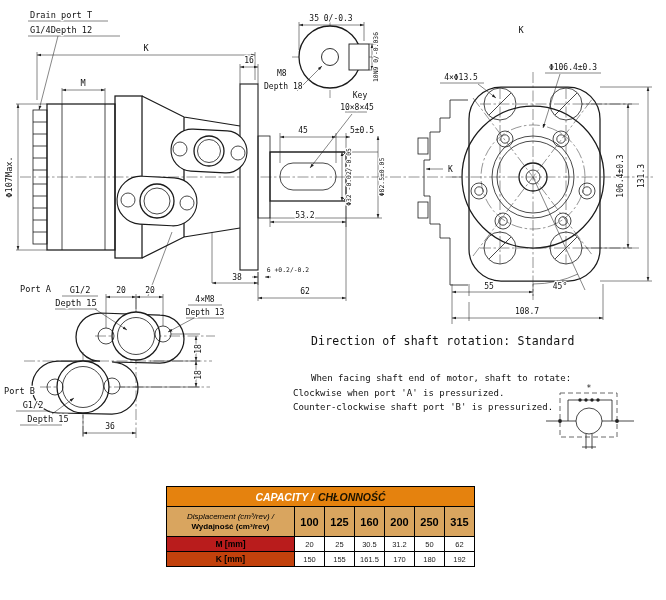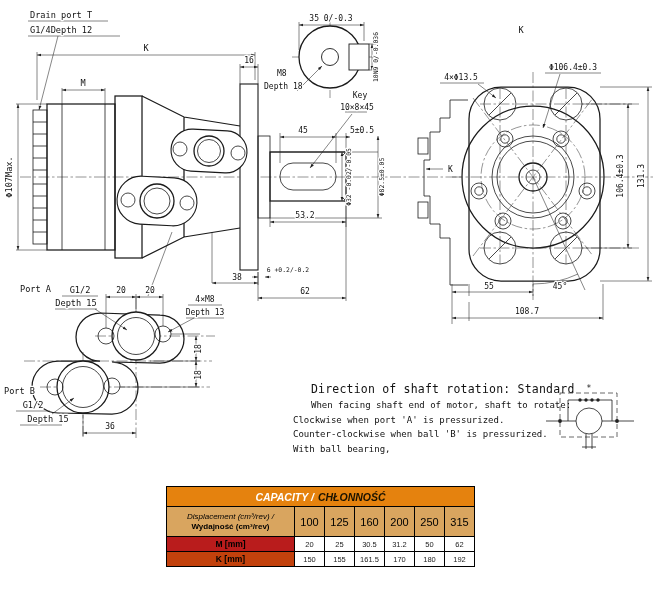--- a/index.html
+++ b/index.html
@@ -13,33 +13,33 @@
   .ol2 {fill:none;stroke:#1a1a1a;stroke-width:.8;}
   .cl  {fill:none;stroke:#3c3c3c;stroke-width:.55;stroke-dasharray:11 2.5 2.5 2.5;}
   .dim {fill:none;stroke:#222;stroke-width:.55;}
   .dtxt{font:8px "DejaVu Sans Mono",monospace;fill:#111;paint-order:stroke;stroke:#fff;stroke-width:2.4px;stroke-linejoin:round;}
   .lg  {font-size:8.6px;}
   .sm  {font-size:6.4px;}
   
   .notes{position:absolute;left:293px;top:334px;width:292px;color:#111;}
   .notes .t{font-size:11.5px;letter-spacing:.2px;white-space:nowrap;}
   .notes .b{font-size:9px;line-height:14.5px;white-space:nowrap;}
-  .notes .ind{padding-left:18px;margin-top:48px;}
+  .notes .ind{padding-left:18px;}
   
   .cap-wrap{position:absolute;left:166px;top:486px;}
   table.cap{border-collapse:collapse;table-layout:fixed;font-family:"Liberation Sans",sans-serif;}
   table.cap td{border:1px solid #000;text-align:center;vertical-align:middle;padding:0;}
   .cap .hdr{height:19px;font-style:italic;font-weight:bold;font-size:10.5px;}
   .cap .hdr .en{color:#ffffff;}
   .cap .hdr .pl{color:#1a1200;margin-left:4px;}
   .cap .sub{height:30px;}
   .cap .sublbl{font-size:8px;line-height:10px;}
   .cap .sublbl .i{font-style:italic;}
   .cap .sublbl .bd{font-weight:bold;}
-  .cap .dispv{font-weight:normal;font-size:11px;}
+  .cap .dispv{font-weight:bold;font-size:11px;}
   .cap .mk{height:14px;font-weight:bold;font-size:8.5px;}
   .cap .val{height:14px;background:#ffffff;font-size:7.5px;color:#222;}
 </style>
 </head>
 <body>
 
 <svg width="666" height="482" viewBox="0 0 666 482">
   <defs>
     <pattern id="h45" width="4" height="4" patternTransform="rotate(45)">
       <line x1="0" y1="0" x2="0" y2="4" stroke="#555" stroke-width="0.7"></line>
@@ -293,24 +293,23 @@
         <circle cx="598" cy="400" r="1.7"></circle>
       <circle cx="560" cy="421" r="1.9"></circle>
         <circle cx="617" cy="421" r="1.9"></circle>
     </g>
     <text class="dtxt" x="589" y="391" text-anchor="middle">*</text>
   </g>
 </svg>
 
 <div class="notes">
   <div class="t ind">Direction of shaft rotation: Standard</div>
-  <div class="b ind" style="margin-top:2px">When facing shaft end of motor, shaft to rotate:</div>
+  <div class="b ind" style="margin-top:23px">When facing shaft end of motor, shaft to rotate:</div>
   <div class="b">Clockwise when port 'A' is pressurized.</div>
-  <div class="b">Counter-clockwise when ball 'B' is pressurized.</div>
-  <div class="b">With ball bearing,</div>
+  <div class="b">Counter-clockwise shaft port 'B' is pressurized.</div>
 </div>
 
 <div class="cap-wrap">
   <table class="cap">
     <colgroup>
       <col style="width:128px">
         <col style="width:30px">
         <col style="width:30px">
       <col style="width:30px">
         <col style="width:30px">

